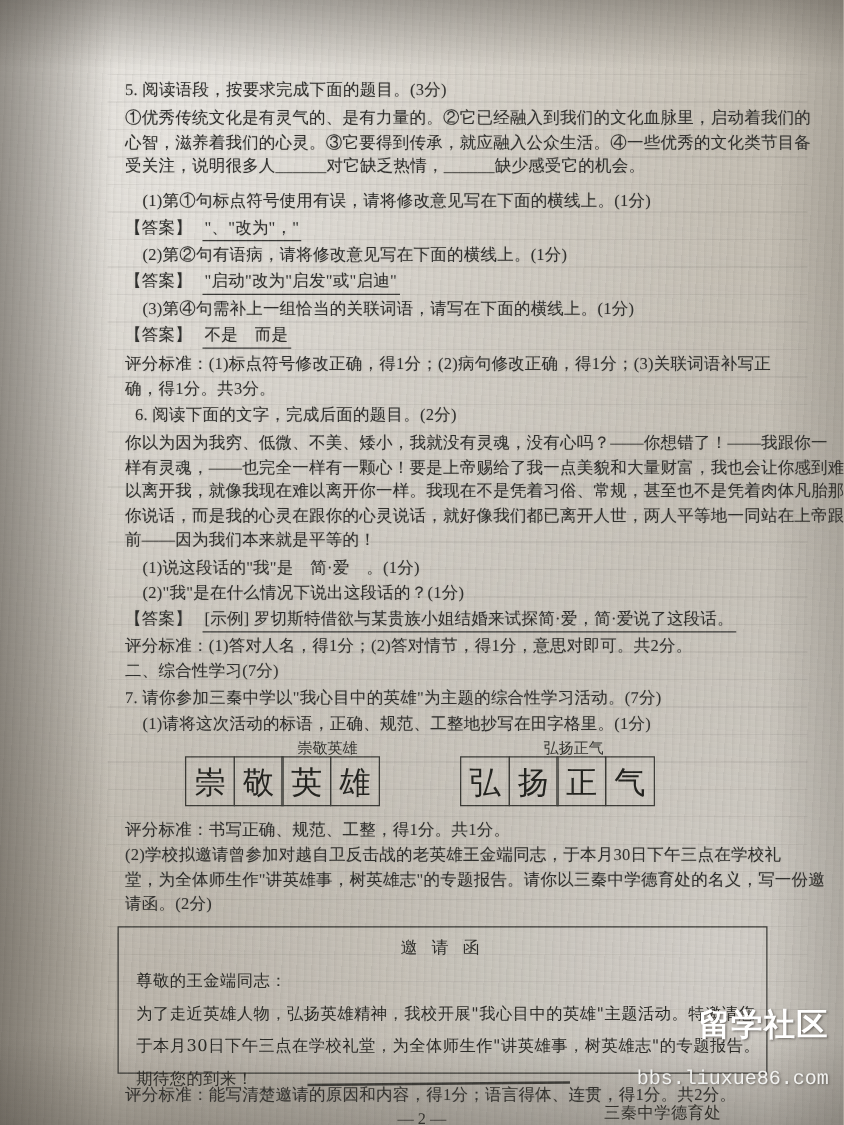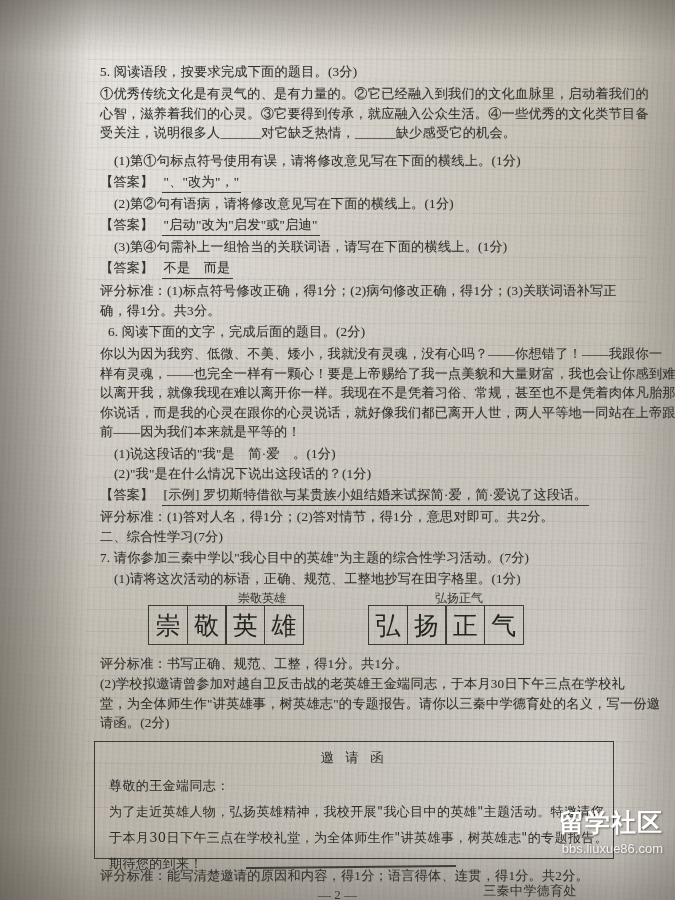--- a/index.html
+++ b/index.html
@@ -112,36 +112,36 @@
     font-size:13px;color:#2f2f2b;
   }
   .rule{
     position:absolute;
     height:2px;
     background:#3b3b37;
     transform:rotate(-0.6deg);
   }
   
   .wm{
-    position:absolute;right:12px;bottom:44px;text-align:right;
+    position:absolute;right:12px;bottom:28px;text-align:right;
   }
   .wm-main{
     font-family:"DejaVu Sans", sans-serif;
     font-weight:bold;
     font-size:25px;
     color:#ffffff;
     text-shadow:1px 1px 2px rgba(60,55,50,0.65);
     letter-spacing:1px;
   }
   .wm-sub{
-    font-family:Liberation Sans, sans-serif;
-    font-size:13px;
+    font-family:Liberation Mono, monospace;
+    font-size:16px;
     color:#f2f2f0;
     text-shadow:1px 1px 2px rgba(60,55,50,0.6);
-    margin-top:2px;
+    margin-top:18px;
   }
 </style>
 </head>
 <body>
 
 <div class="page">
 
   <div class="bleed"></div>
 
   <div class="content">

